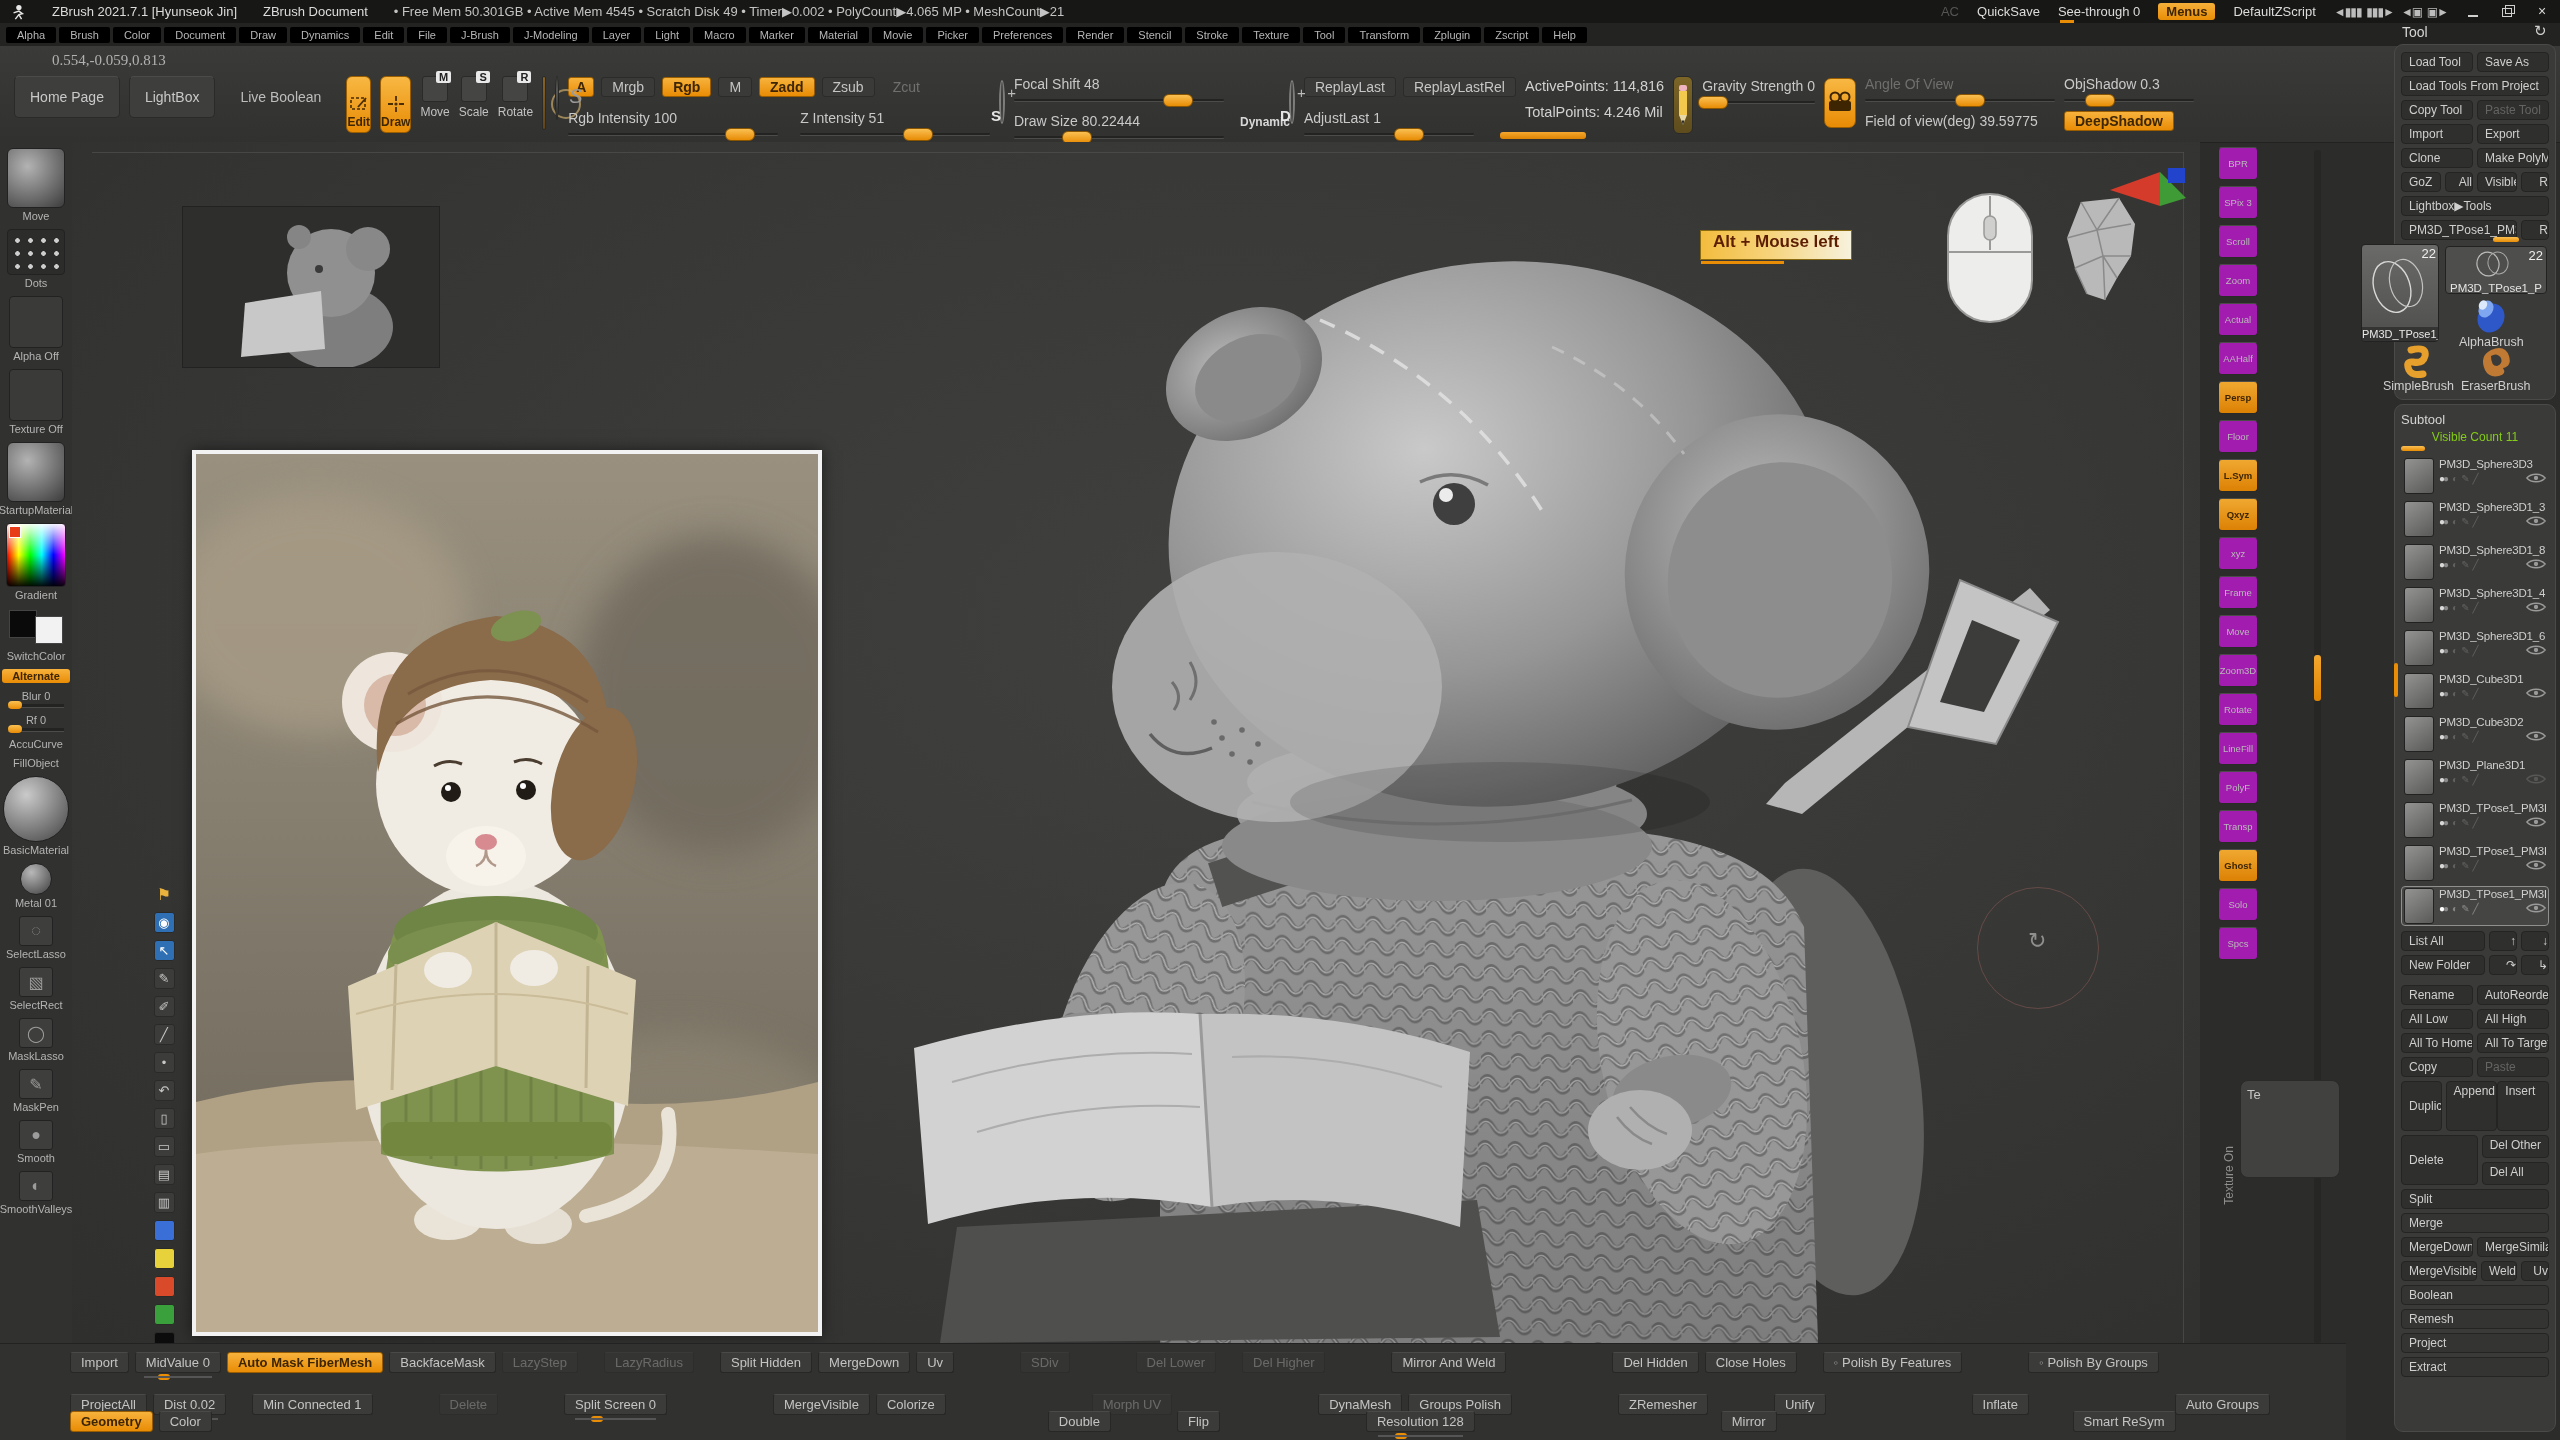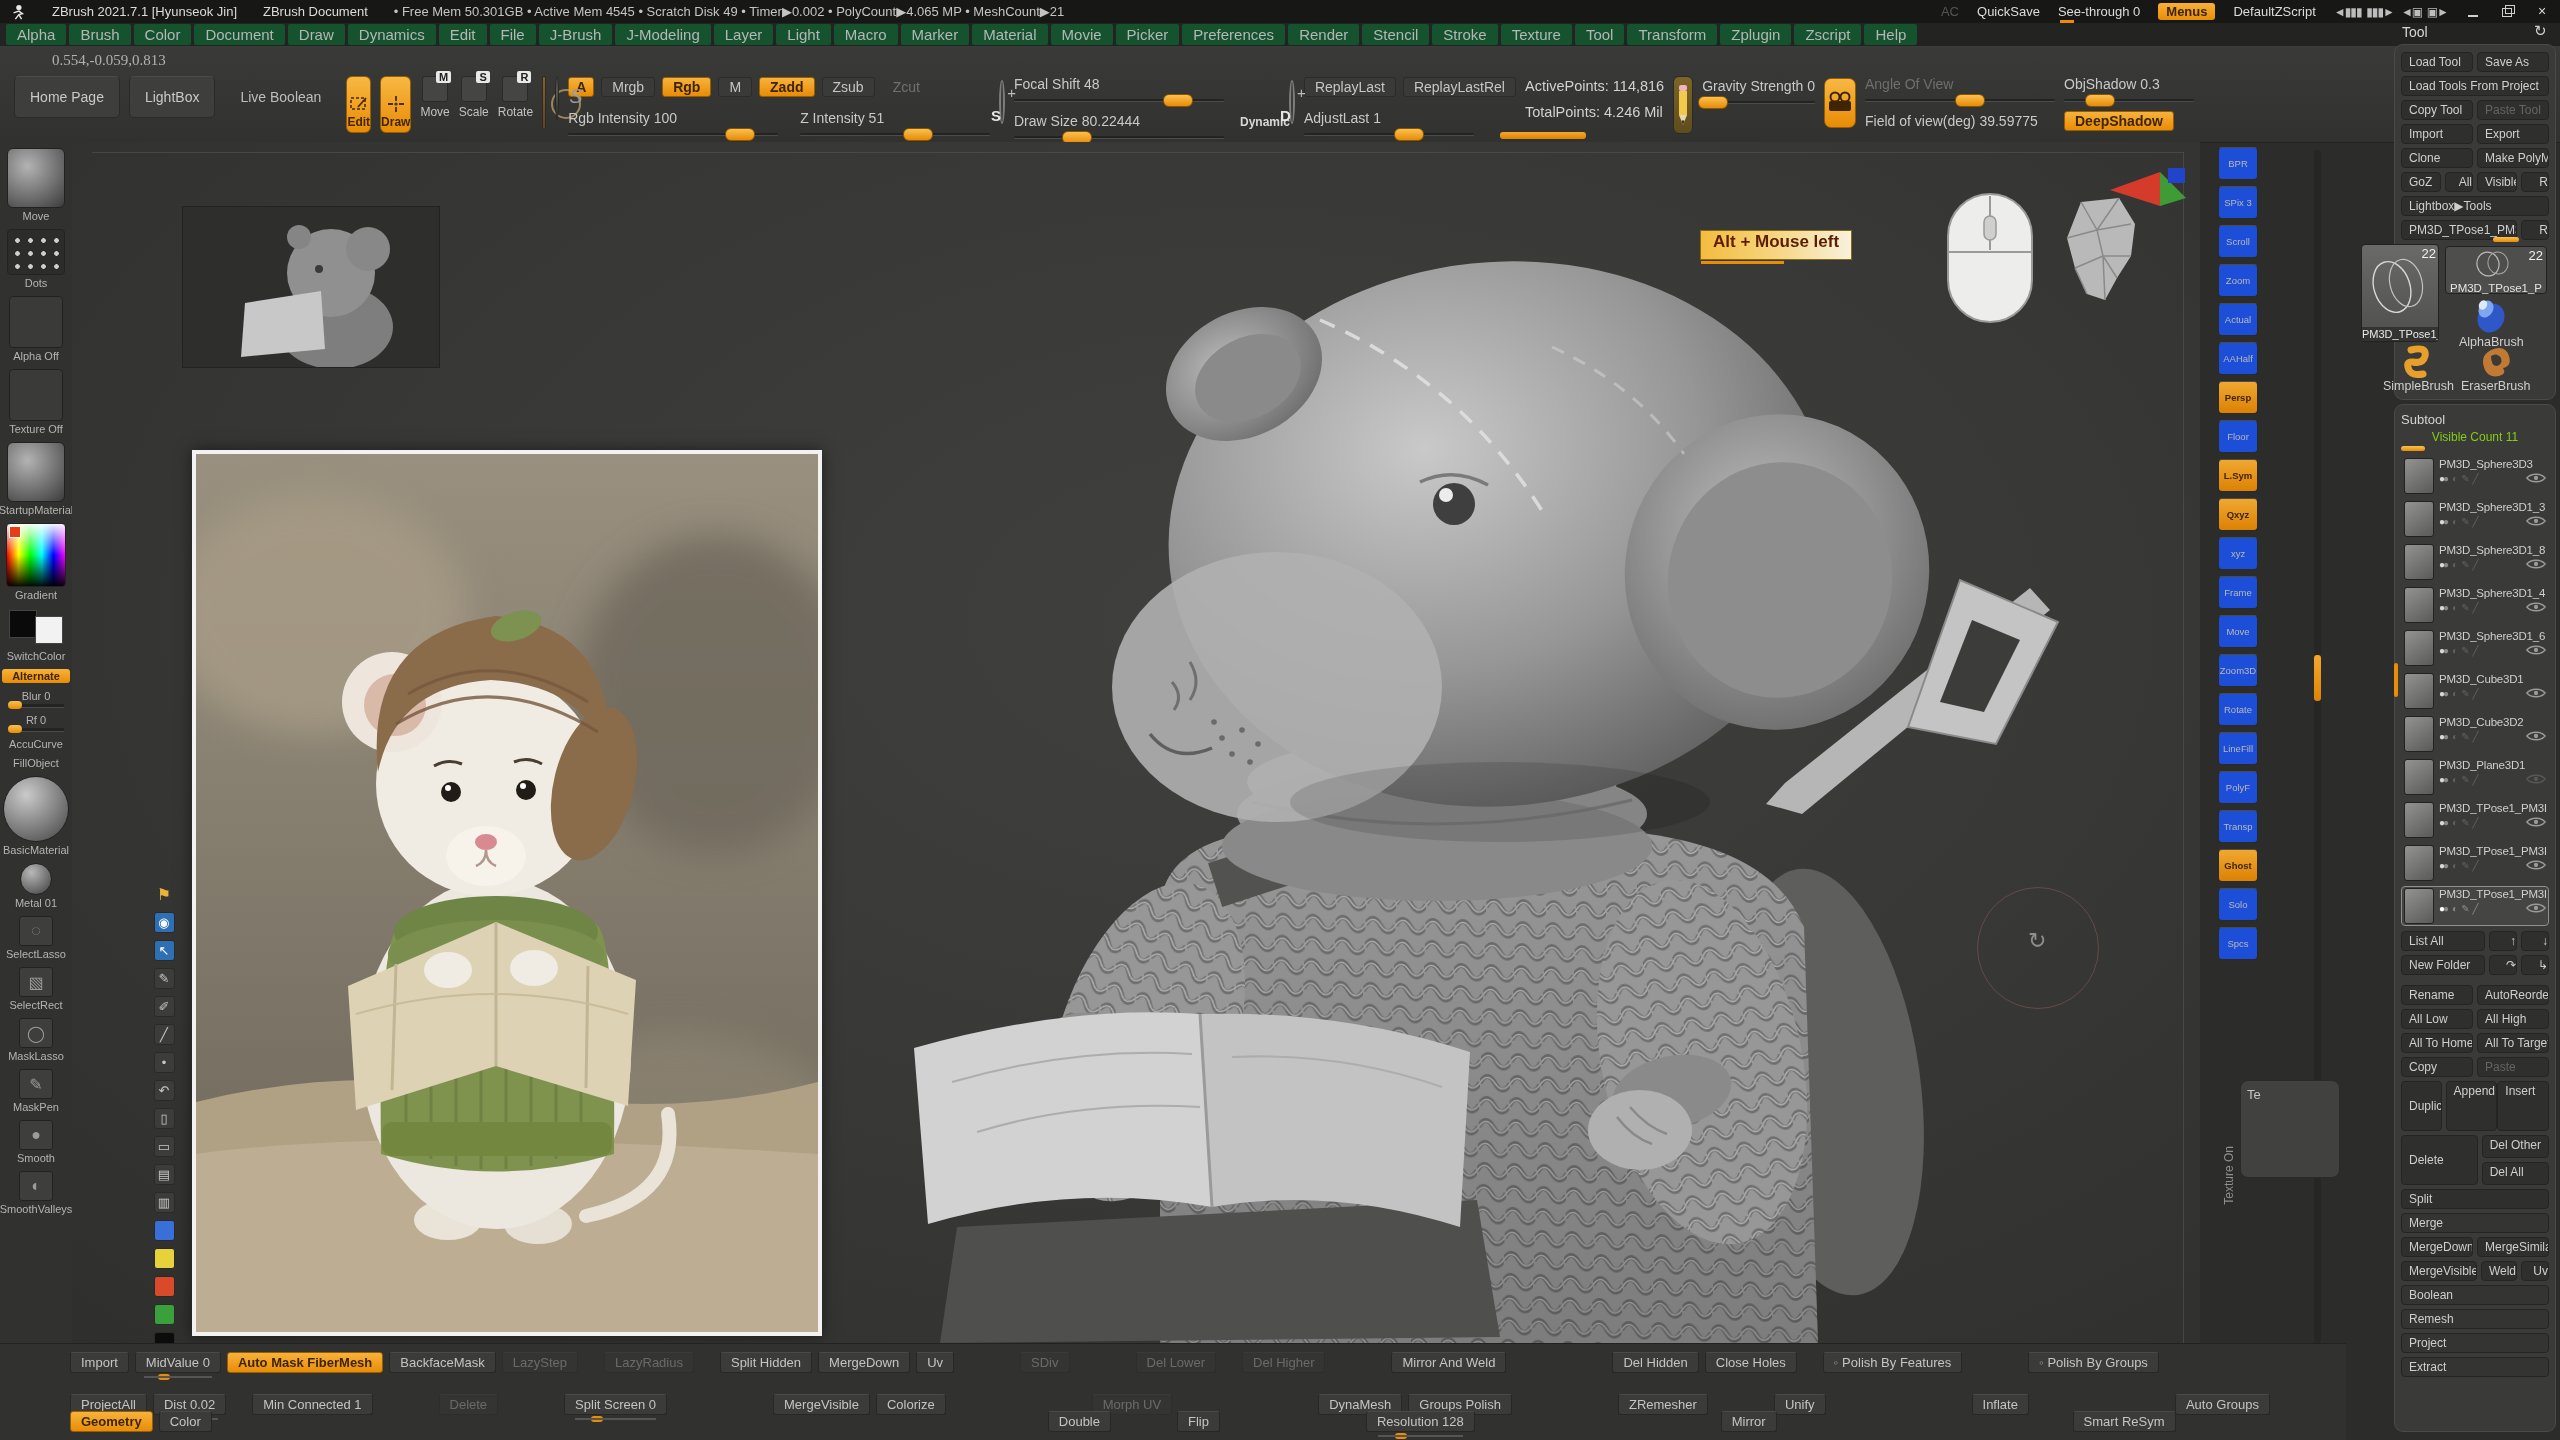--- a/index.html
+++ b/index.html
@@ -18,21 +18,21 @@
 .tb-seethrough::after{content:"";position:absolute;left:2px;bottom:-4px;width:14px;height:3px;background:#e98d06;}
 .tb-glyphs{display:flex;gap:14px;color:#bdbdbd;font-size:12px;letter-spacing:-1px;}
 .wbtn{width:16px;height:13px;position:relative;display:inline-block;}
 .wbtn.min::after{content:"";position:absolute;left:2px;bottom:1px;width:10px;height:2px;background:#cfcfcf;}
 .wbtn.res::after{content:"";position:absolute;left:2px;top:3px;width:8px;height:7px;border:1.5px solid #cfcfcf;}
 .wbtn.res::before{content:"";position:absolute;left:5px;top:0px;width:8px;height:7px;border:1.5px solid #cfcfcf;}
 .wbtn.cls{color:#d8d8d8;font-size:14px;line-height:13px;text-align:center;}
 
 .menubar{position:absolute;left:0;top:23px;right:0;height:23px;background:#232321;display:flex;
   align-items:center;padding-left:6px;}
-.menuitem{font-size:15px;color:#b6b6b6;background:#14532d;border-radius:2px;padding:2px 11px;
+.menuitem{font-size:11px;color:#b6b6b6;background:#000000;border-radius:2px;padding:2px 11px;
   margin-right:3px;white-space:nowrap;}
 
 .topshelf{position:absolute;left:0;top:46px;right:0;height:96px;
   background:linear-gradient(#3a3a38,#313130);border-bottom:1px solid #222;}
 .coords{position:absolute;left:52px;top:6px;font-size:15px;color:#b2b2b2;font-family:Liberation Serif, serif;}
 .shelfrow{position:absolute;left:14px;top:30px;right:366px;height:62px;display:flex;gap:9px;align-items:flex-start;}
 .sbtn{background:#3e3e3c;border:1px solid #2a2a28;border-top-color:#4b4b49;border-radius:5px;
   color:#c9c9c9;font-size:14px;padding:0 15px;height:40px;display:flex;align-items:center;white-space:nowrap;}
 .sbtn.ghost{background:transparent;border-color:transparent;color:#bdbdbd;}
 .obtn{width:46px;height:52px;border-radius:6px;background:linear-gradient(#f8b843,#e88b05);
@@ -119,21 +119,21 @@
 .rotcursor span{position:absolute;left:50px;top:40px;color:#8f8f8d;font-size:22px;}
 .quickstrip{position:absolute;left:78px;top:742px;width:28px;display:flex;flex-direction:column;gap:7px;align-items:center;}
 .qicon{width:19px;height:19px;display:flex;align-items:center;justify-content:center;font-size:13px;
   color:#c7c7c7;background:#3c3c3a;border:1px solid #2a2a28;border-radius:3px;}
 .qicon.pin{background:transparent;border-color:transparent;color:#e8b23c;font-size:16px;}
 .qicon.eye,.qicon.cursor{background:#2f6fb4;color:#fff;}
 .qicon.sw-blue{background:#3a6fd8;} .qicon.sw-yellow{background:#e8d23c;}
 .qicon.sw-red{background:#d84a2a;} .qicon.sw-green{background:#3aa03c;} .qicon.sw-black{background:#0c0c0c;}
 
 .rshelf{position:absolute;left:2218px;top:147px;width:40px;display:flex;flex-direction:column;gap:6px;align-items:center;}
-.rsbtn{width:38px;height:31px;background:#1d4ed8;border:1px solid #2a2a28;border-top-color:#4b4b49;border-radius:4px;
+.rsbtn{width:38px;height:31px;background:#a21caf;border:1px solid #2a2a28;border-top-color:#4b4b49;border-radius:4px;
   color:#b9b9b9;font-size:9.5px;display:flex;align-items:center;justify-content:center;text-align:center;line-height:10px;}
 .rsbtn.active{background:linear-gradient(#f0a830,#dc8104);color:#3c2500;font-weight:bold;}
 .vscroll{position:absolute;left:2314px;top:150px;bottom:97px;width:7px;background:#262624;border-radius:3px;}
 .vscroll .vthumb{position:absolute;left:0;top:505px;width:7px;height:46px;border-radius:3px;
   background:linear-gradient(#f4a82e,#de8303);}
 .tepanel{position:absolute;left:2240px;top:1080px;width:86px;height:84px;background:#41413f;
   border:1px solid #2a2a28;border-radius:8px;color:#c6c6c6;font-size:13px;padding:6px;}
 .textureon{position:absolute;left:2222px;top:1146px;color:#8f8f8d;font-size:12px;
   writing-mode:vertical-rl;transform:rotate(180deg);}
 

